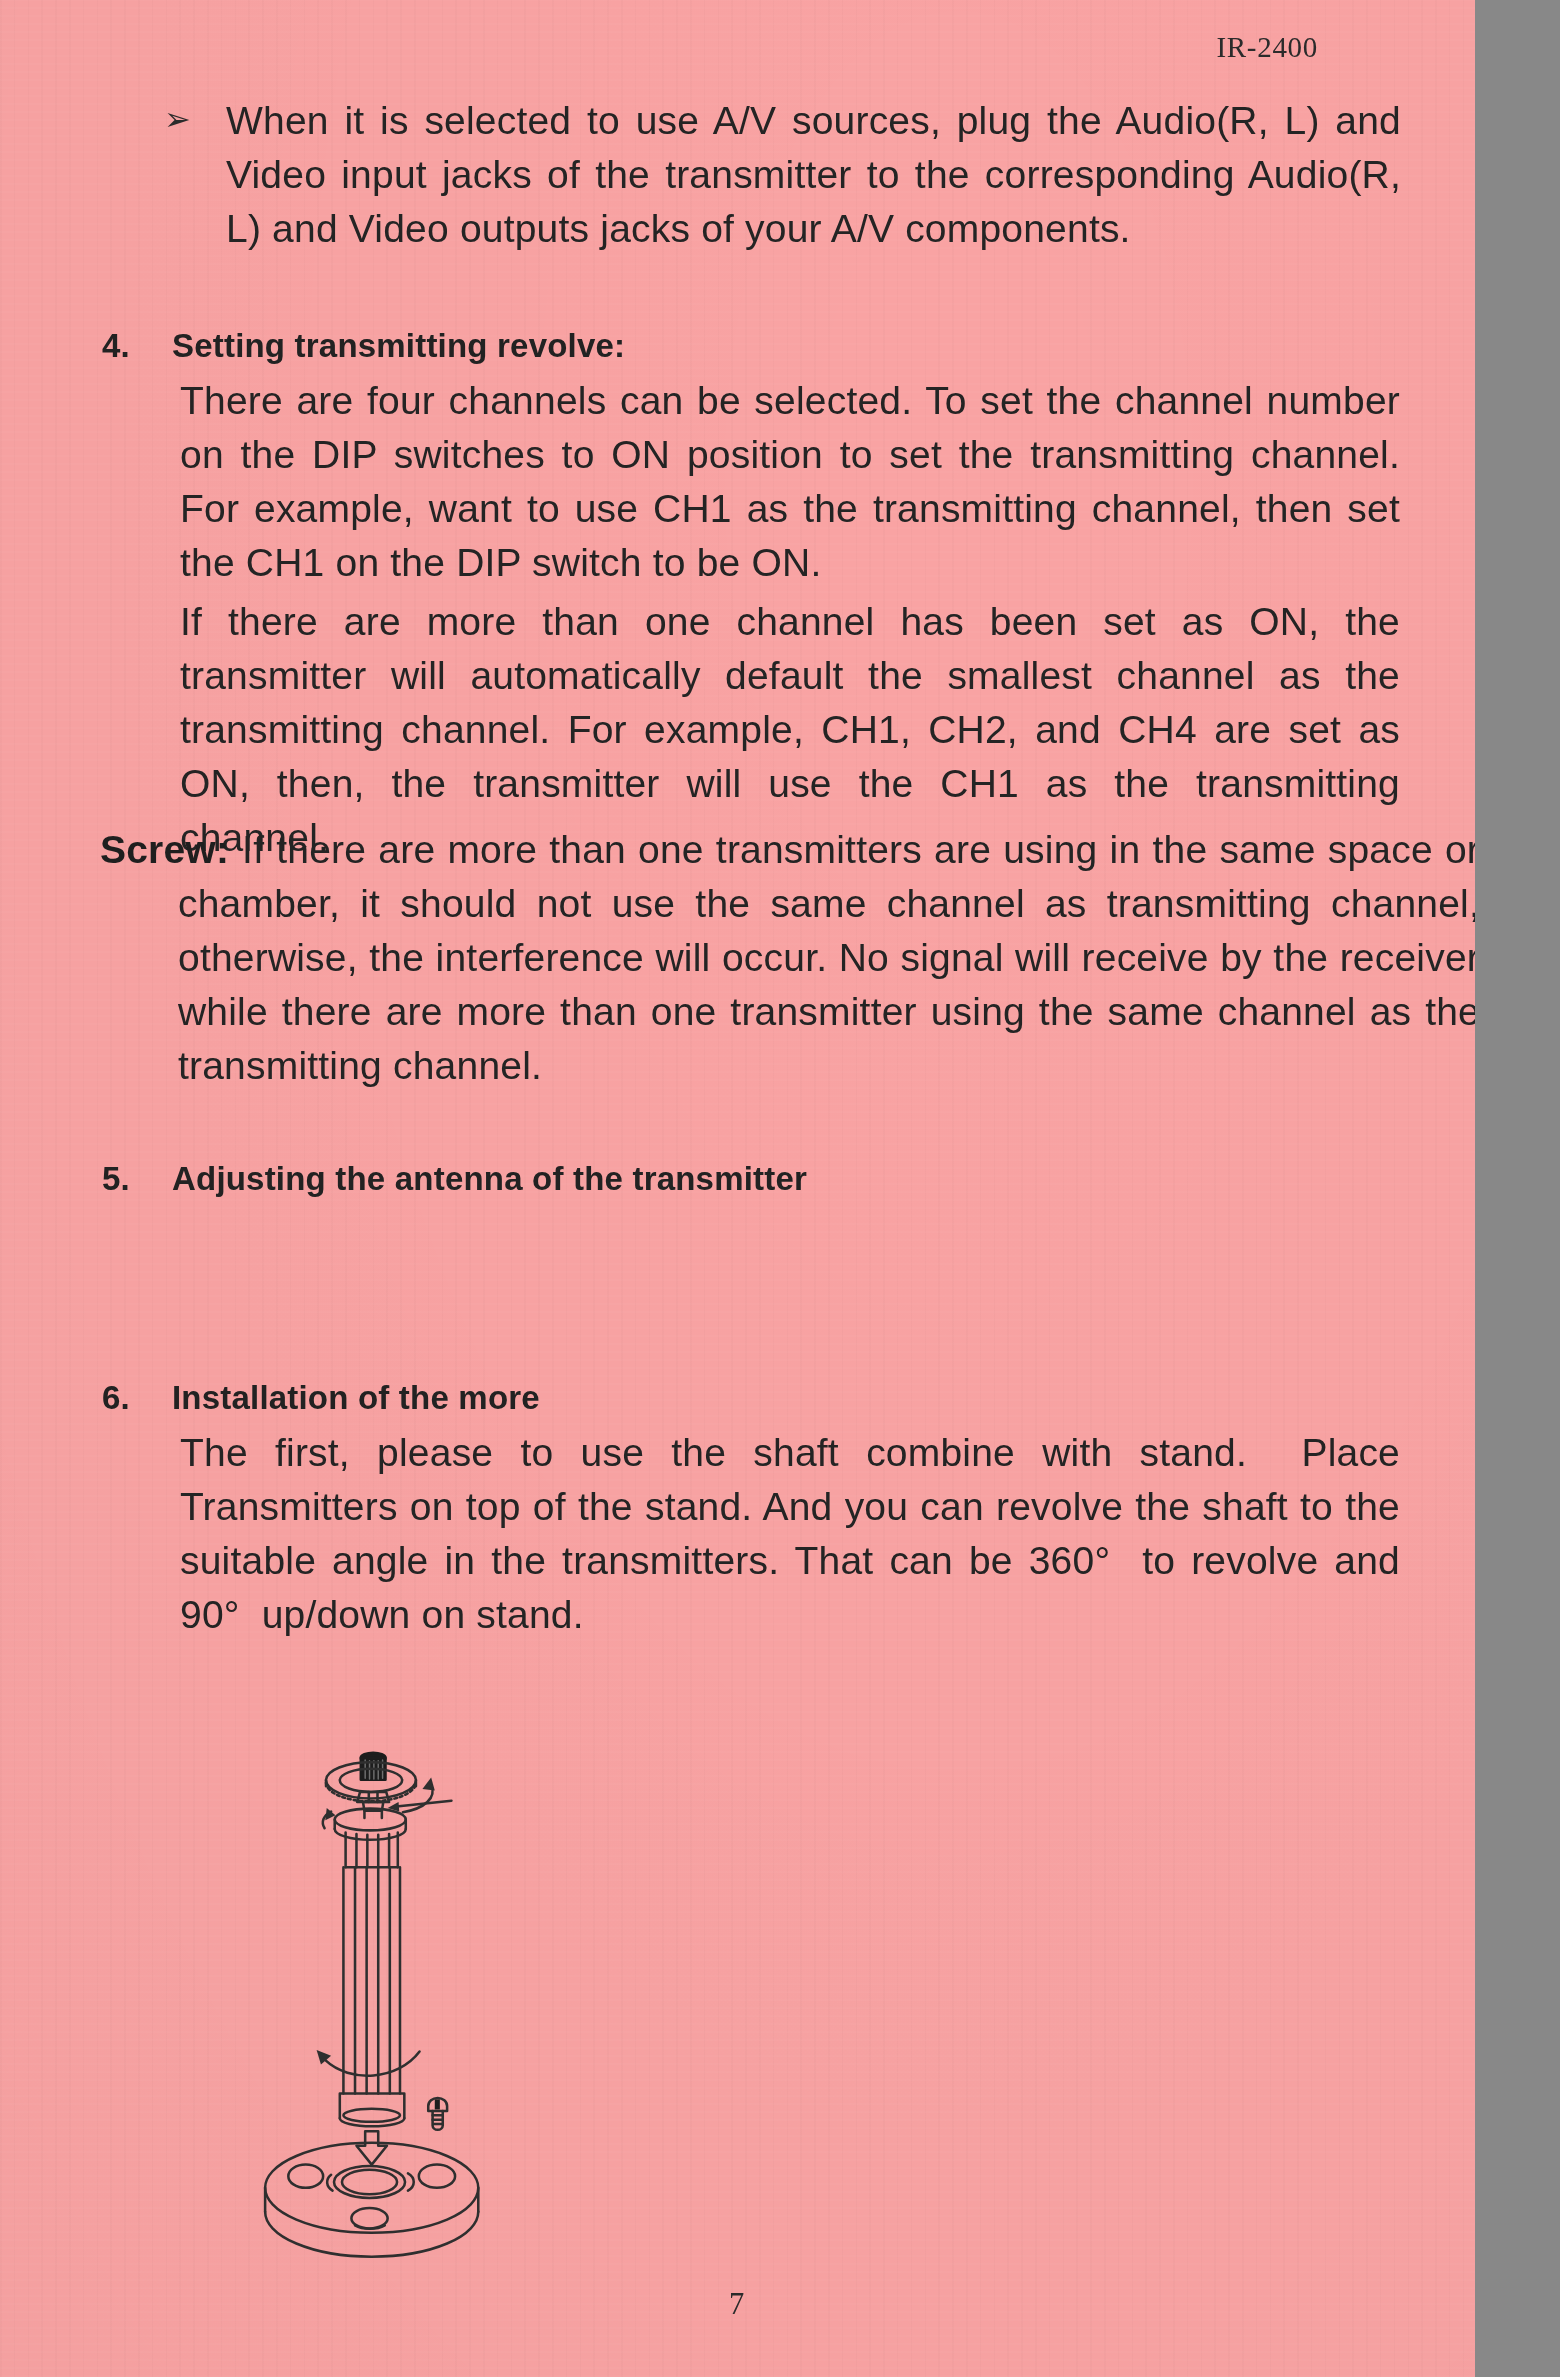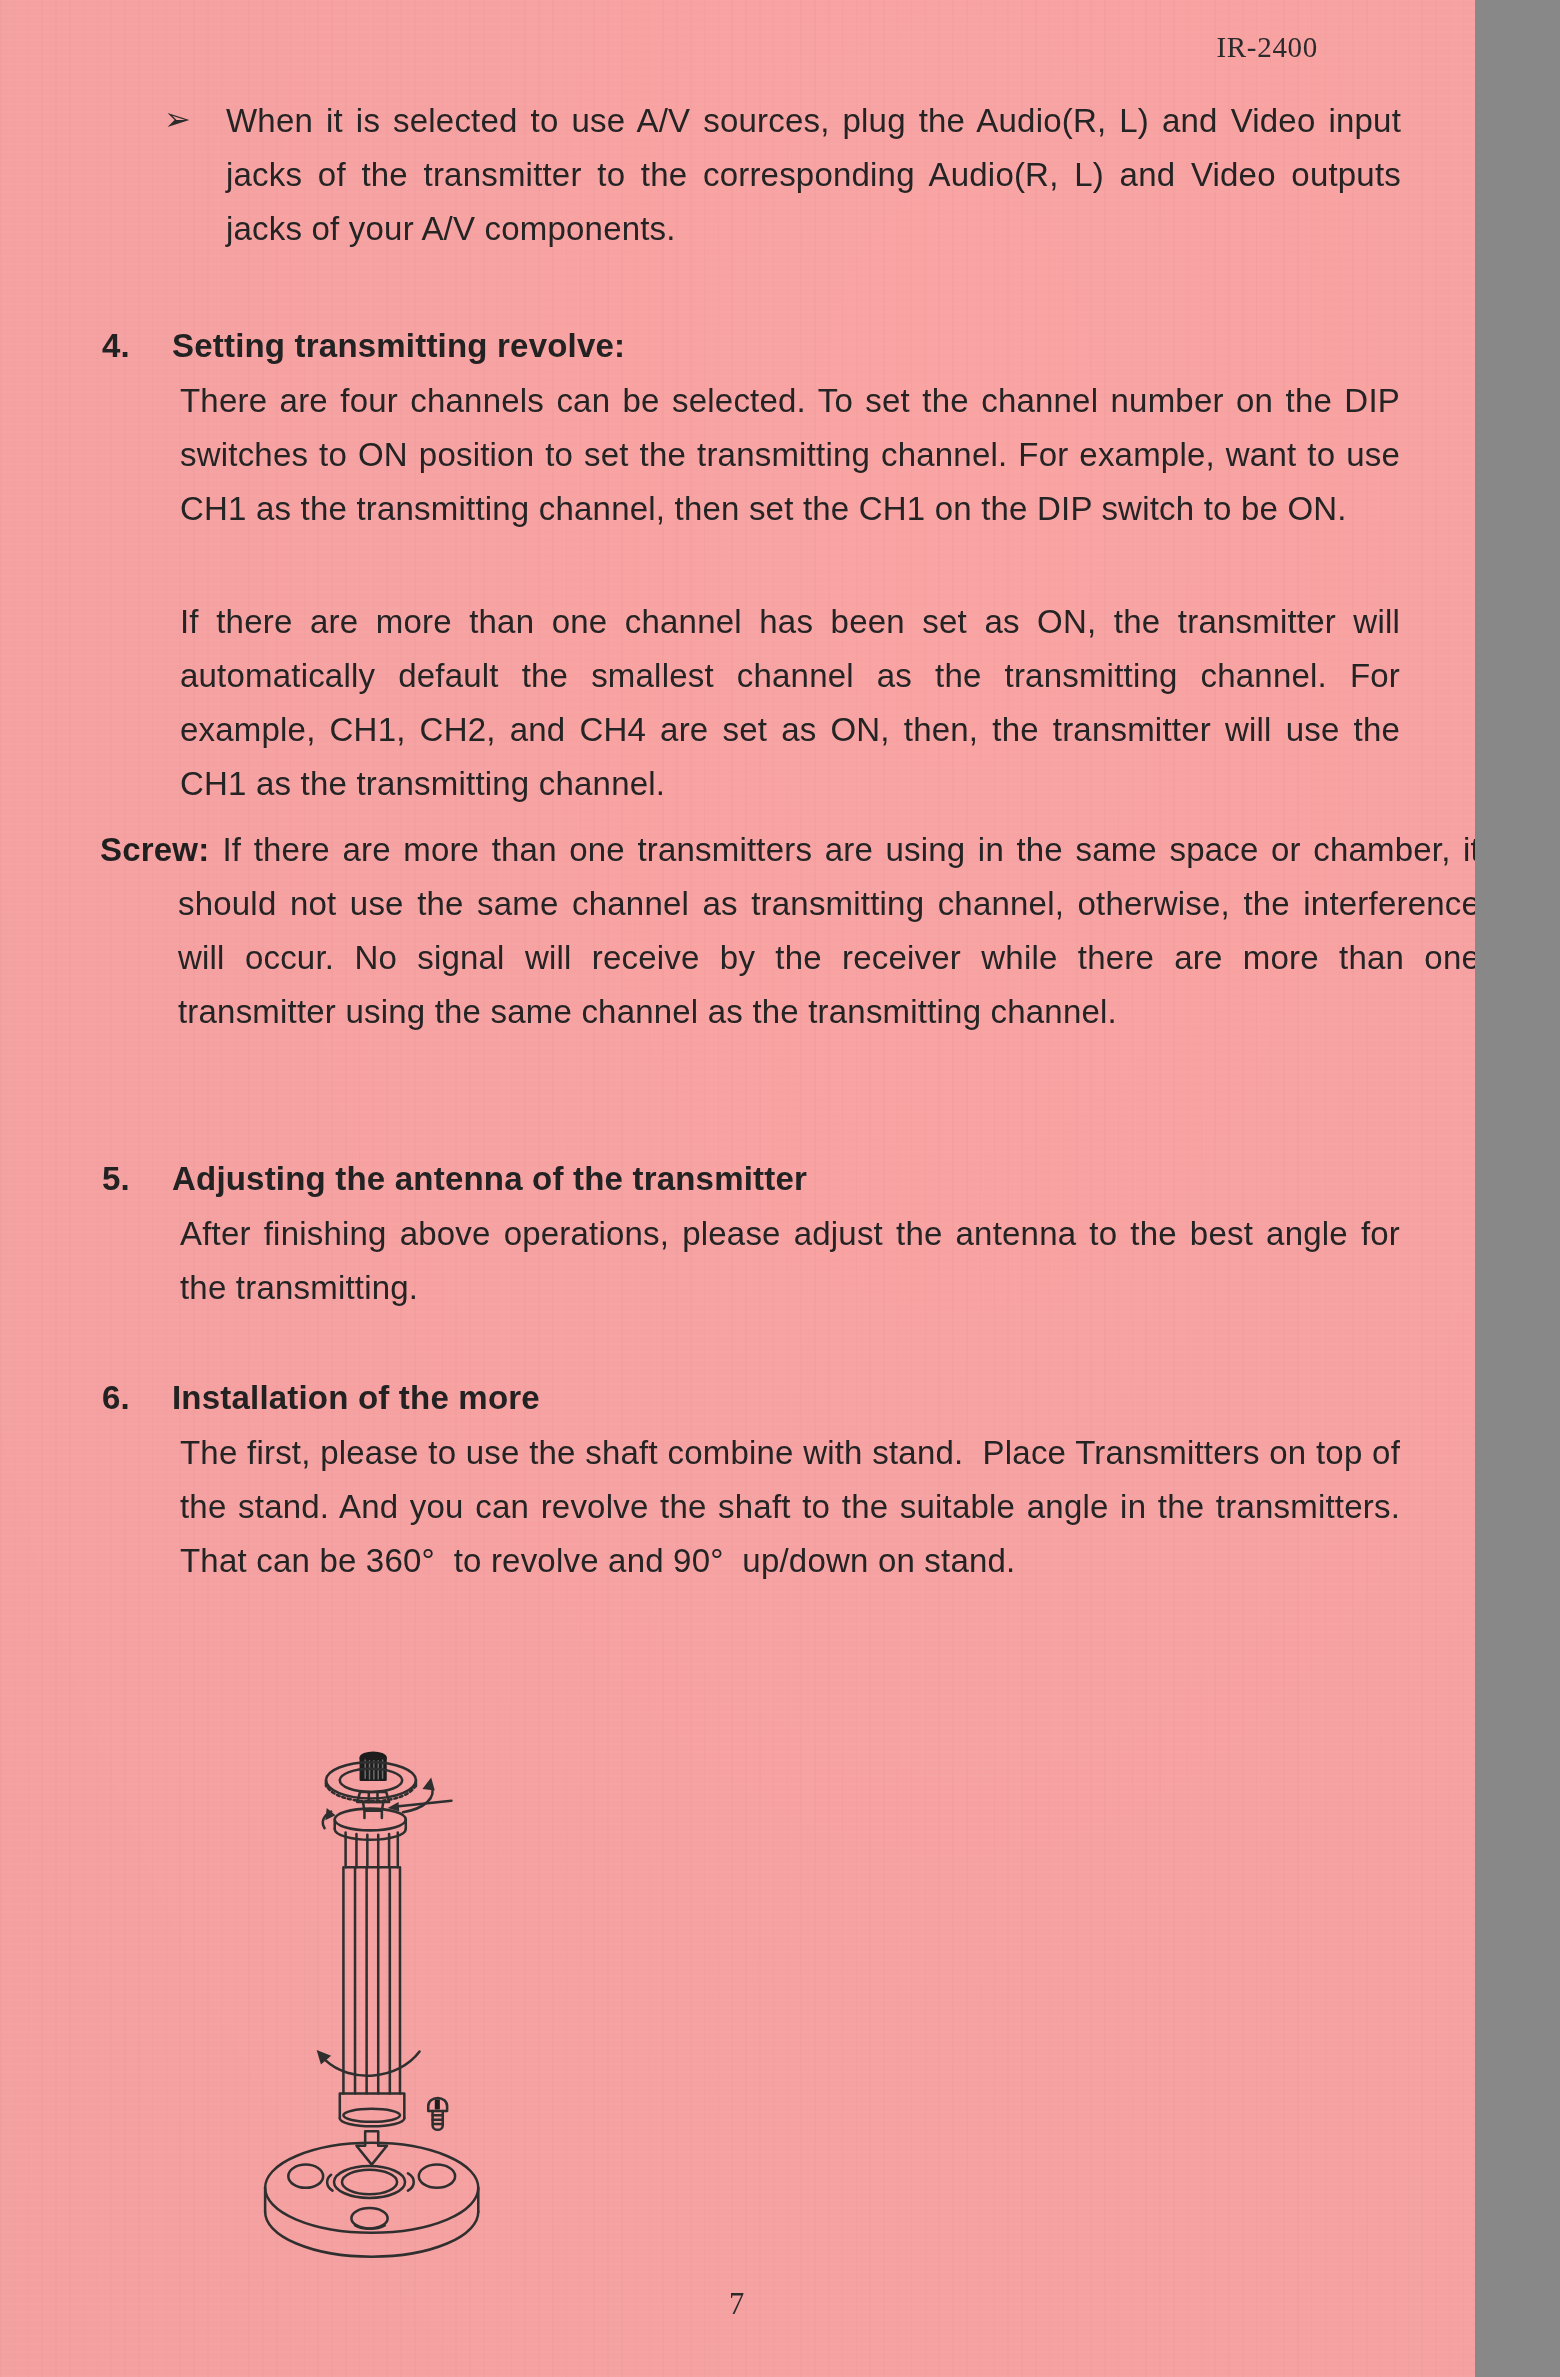--- a/index.html
+++ b/index.html
@@ -15,21 +15,21 @@
       repeating-linear-gradient(90deg, rgba(0,0,0,0.014) 0 1.5px, rgba(0,0,0,0) 1.5px 13.8px),
       repeating-linear-gradient(0deg, rgba(255,255,255,0.025) 0 2.2px, rgba(0,0,0,0) 2.2px 8px),
       radial-gradient(ellipse at 65% 20%, rgba(0,0,0,0.012), rgba(0,0,0,0.03));
   }
   .header-right{
     position:absolute;top:30.5px;right:157px;
     font-family:"Liberation Serif", serif;
     font-size:29px;letter-spacing:0.7px;color:#2b2b2b;
   }
   .body-text{
-    position:absolute;font-size:33px;line-height:54px;letter-spacing:0.2px;
+    position:absolute;font-size:39px;line-height:54px;letter-spacing:0.2px;
     text-align:justify;color:#242424;
   }
   .bullet-marker{
     position:absolute;left:164px;top:100px;font-size:32px;color:#2b2b2b;
   }
   .bullet-text{left:226px;top:94px;width:1175px;}
   .para{left:180px;width:1220px;}
   .sec-head{
     position:absolute;left:102px;font-size:33px;line-height:54px;
     font-weight:bold;color:#222;letter-spacing:0.2px;white-space:nowrap;
@@ -62,21 +62,20 @@
   <div class="body-text para" style="top:374px">There are four channels can be selected. To set the channel number on the DIP switches to ON position to set the transmitting channel. For example, want to use CH1 as the transmitting channel, then set the CH1 on the DIP switch to be ON.</div>
   <div class="body-text para" style="top:595px">If there are more than one channel has been set as ON, the transmitter will automatically default the smallest channel as the transmitting channel. For example, CH1, CH2, and CH4 are set as ON, then, the transmitter will use the CH1 as the transmitting channel.</div>
 
   <div class="body-text note" style="top:823px">
     <span class="note-label">Screw:</span><span>If there are more than one transmitters are using in the same space or chamber, it should not use the same channel as transmitting channel, otherwise, the interference will occur. No signal will receive by the receiver while there are more than one transmitter using the same channel as the transmitting channel.</span>
   </div>
 
   <div class="sec-head" style="top:1152px">
     <span class="sec-num">5.</span><span>Adjusting the antenna of the transmitter</span>
   </div>
-  <div class="body-text para" style="top:1207px">After finishing above operations, please adjust the antenna to the best angle for the transmitting.</div>
 
   <div class="sec-head" style="top:1371px">
     <span class="sec-num">6.</span><span>Installation of the more</span>
   </div>
   <div class="body-text para" style="top:1426px">The first, please to use the shaft combine with stand.&nbsp; Place Transmitters on top of the stand. And you can revolve the shaft to the suitable angle in the transmitters. That can be 360°&nbsp; to revolve and 90°&nbsp; up/down on stand.</div>
 
   <svg class="figure" viewBox="0 0 340 720" xmlns="http://www.w3.org/2000/svg">
     <g fill="none" stroke="#2f2f2f" stroke-width="3.5" stroke-linecap="round" stroke-linejoin="round">
 
       <g>

